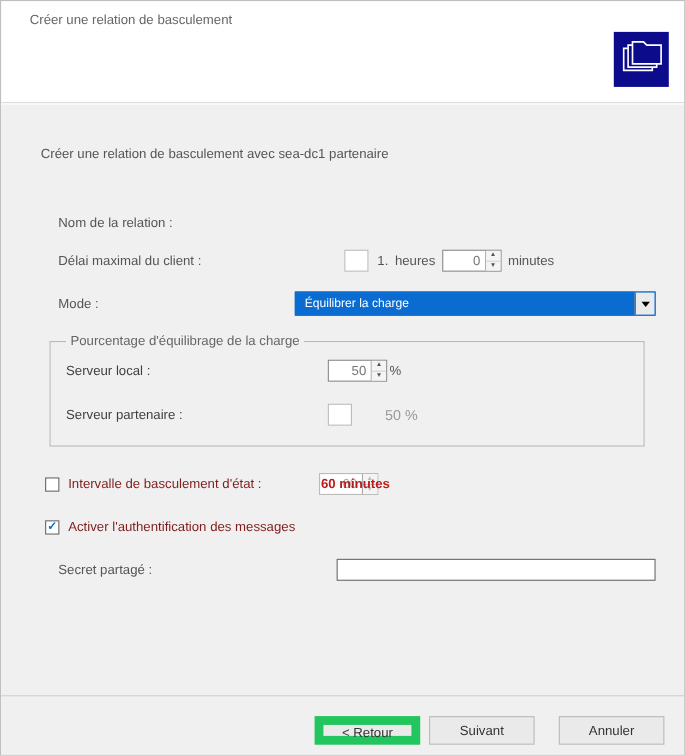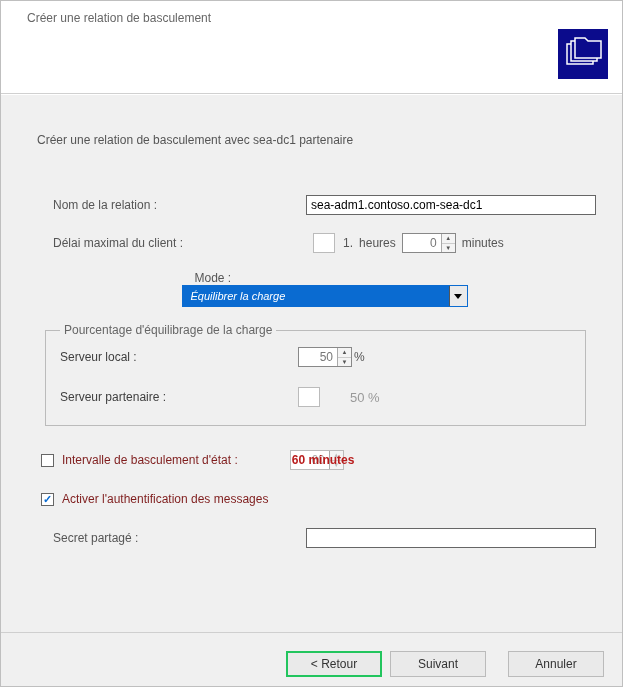--- a/index.html
+++ b/index.html
@@ -82,32 +82,31 @@
     flex: 1;
     display: flex; align-items: center; justify-content: center;
     font-size: 6px; line-height: 1;
     background: #f4f4f4;
     cursor: pointer;
     color: #555;
   }
   .spin .arrows .a:first-child { border-bottom: 1px solid #ccc; }
   .time-label { color: #555; font-size: 12px; }
   .dropdown {
-    width: 286px;
+    width: 328px;
     height: 22px;
     background: #0a6bd1;
     border: 1px solid #0a6bd1;
     color: #fff;
     display: flex;
     align-items: center;
     justify-content: space-between;
     padding-left: 8px;
     font-size: 11px;
     cursor: pointer;
-    font-style: italic;
   }
   .dropdown .dd-btn {
     width: 18px; height: 20px;
     background: #eaeaea;
     border-left: 1px solid #555;
     display: flex; align-items: center; justify-content: center;
     color: #000;
   }
   .dd-btn svg { width: 8px; height: 5px; }
   fieldset.group {
@@ -158,21 +157,21 @@
   button.nav {
     width: 96px;
     height: 26px;
     background: #eaeaea;
     border: 1px solid #bbb;
     font-family: inherit;
     font-size: 12px;
     color: #333;
     cursor: pointer;
   }
-  button.nav.active { border: 2px solid #22c55e; }
+  button.nav.active { border: 8px solid #22c55e; }
   .disabled-box {
     border: 1px solid #bbb;
     height: 20px;
     width: 22px;
     background: #fff;
     display: inline-block;
     margin-right: 2px;
   }
   .mode-label { color: #444; font-size: 11px; }
 </style>
@@ -193,43 +192,40 @@
     </svg>
   </div>
 </div>
 
 <div class="main">
 
   <div class="intro">Créer une relation de basculement avec sea-dc1 partenaire</div>
 
   <div class="row">
     <div class="label">Nom de la relation :</div>
-    <div class="field">
-      <input class="text" type="text" value="sea-adm1.contoso.com-sea-dc1" style="">
-    </div>
   </div>
 
   <div class="row">
     <div class="label">Délai maximal du client :</div>
     <div class="field time-group">
       <span class="disabled-box"></span>
       <span class="time-label"><span>1</span>.</span>
       <span class="time-label">heures</span>
       <span class="spin small">
         <input type="text" value="0" style="">
         <span class="arrows">
           <span class="a">▲</span>
           <span class="a">▼</span>
         </span>
       </span>
       <span class="time-label">minutes</span>
     </div>
   </div>
 
-  <div class="row" style="margin-bottom:12px;flex-direction:column;">
+  <div class="row" style="margin-bottom:12px;">
     <div class="label mode-label">Mode :</div>
     <div class="field">
       <div class="dropdown">
         <span>Équilibrer la charge</span>
         <span class="dd-btn">
           <svg viewBox="0 0 8 5">
               <path d="M0 0 L8 0 L4 5 Z" fill="#000"></path>
             </svg>
         </span>
       </div>

